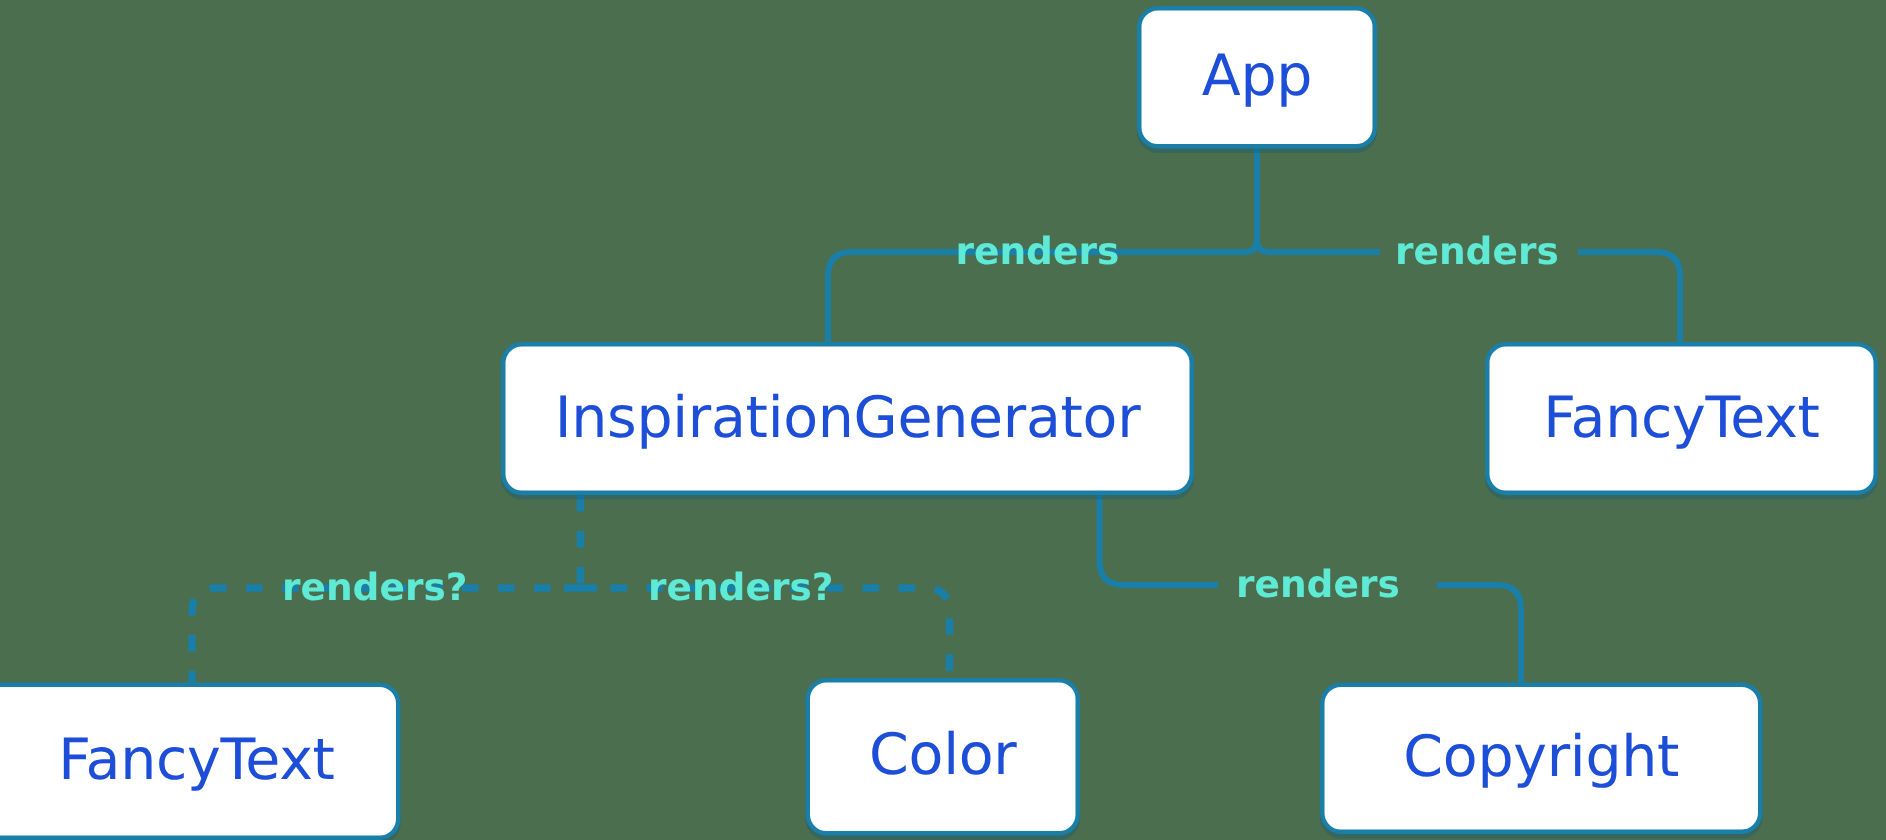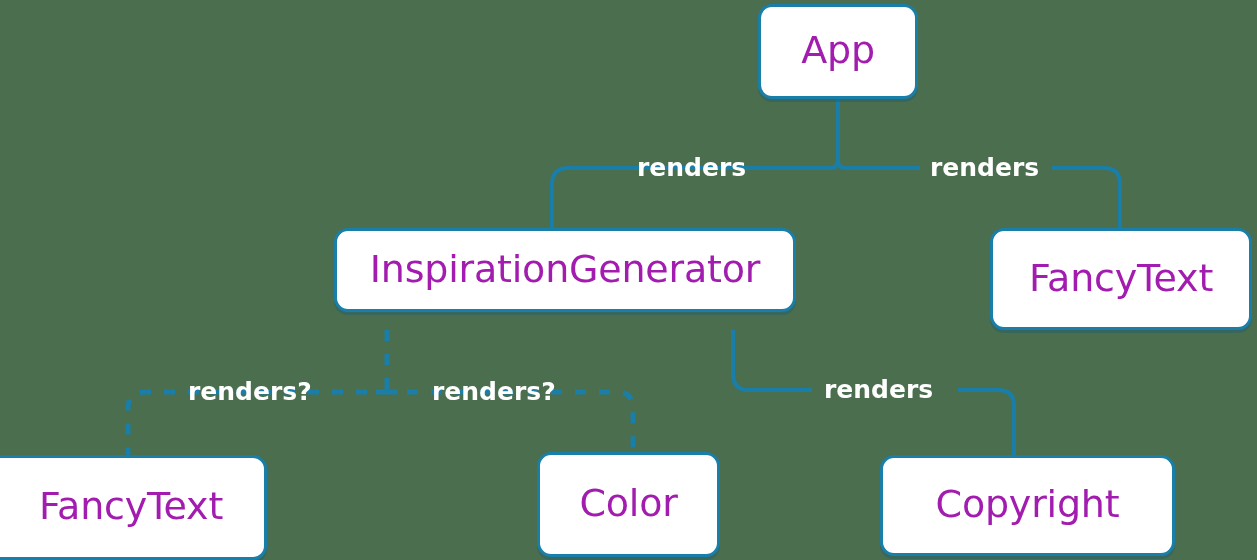--- a/index.html
+++ b/index.html
@@ -27,42 +27,42 @@
   }
   .node {
     position: absolute;
     box-sizing: border-box;
     background: #ffffff;
     border: 3px solid #1a7fa8;
     border-radius: 14px;
     display: flex;
     align-items: center;
     justify-content: center;
-    color: #a21caf;
+    color: #1d4ed8;
     font-size: 38px;
     font-weight: 400;
     letter-spacing: -0.2px;
     white-space: nowrap;
     box-shadow: 0 3px 0 rgba(20,90,120,0.35);
   }
   .node-label {
     display: block;
     line-height: 1;
     padding-bottom: 3px;
   }
   .edge-label {
     position: absolute;
-    color: #ffffff;
+    color: #5eead4;
     font-size: 25px;
     font-weight: 700;
     white-space: nowrap;
     line-height: 1;
   }
   #node-app        { left: 758px; top: 4px;   width: 160px; height: 95px; }
-  #node-inspgen    { left: 334px; top: 228px; width: 462px; height: 84px; }
+  #node-inspgen    { left: 334px; top: 228px; width: 462px; height: 102px; }
   #node-fancytext-right { left: 990px; top: 228px; width: 262px; height: 102px; }
   #node-fancytext-left  { left: -5px; top: 455px; width: 272px; height: 105px; border-radius: 0 14px 14px 0; }
   #node-color      { left: 537px; top: 452px; width: 183px; height: 105px; }
   #node-copyright  { left: 880px; top: 455px; width: 295px; height: 101px; }
 </style>
 </head>
 <body>
 
 <div id="diagram">
 

